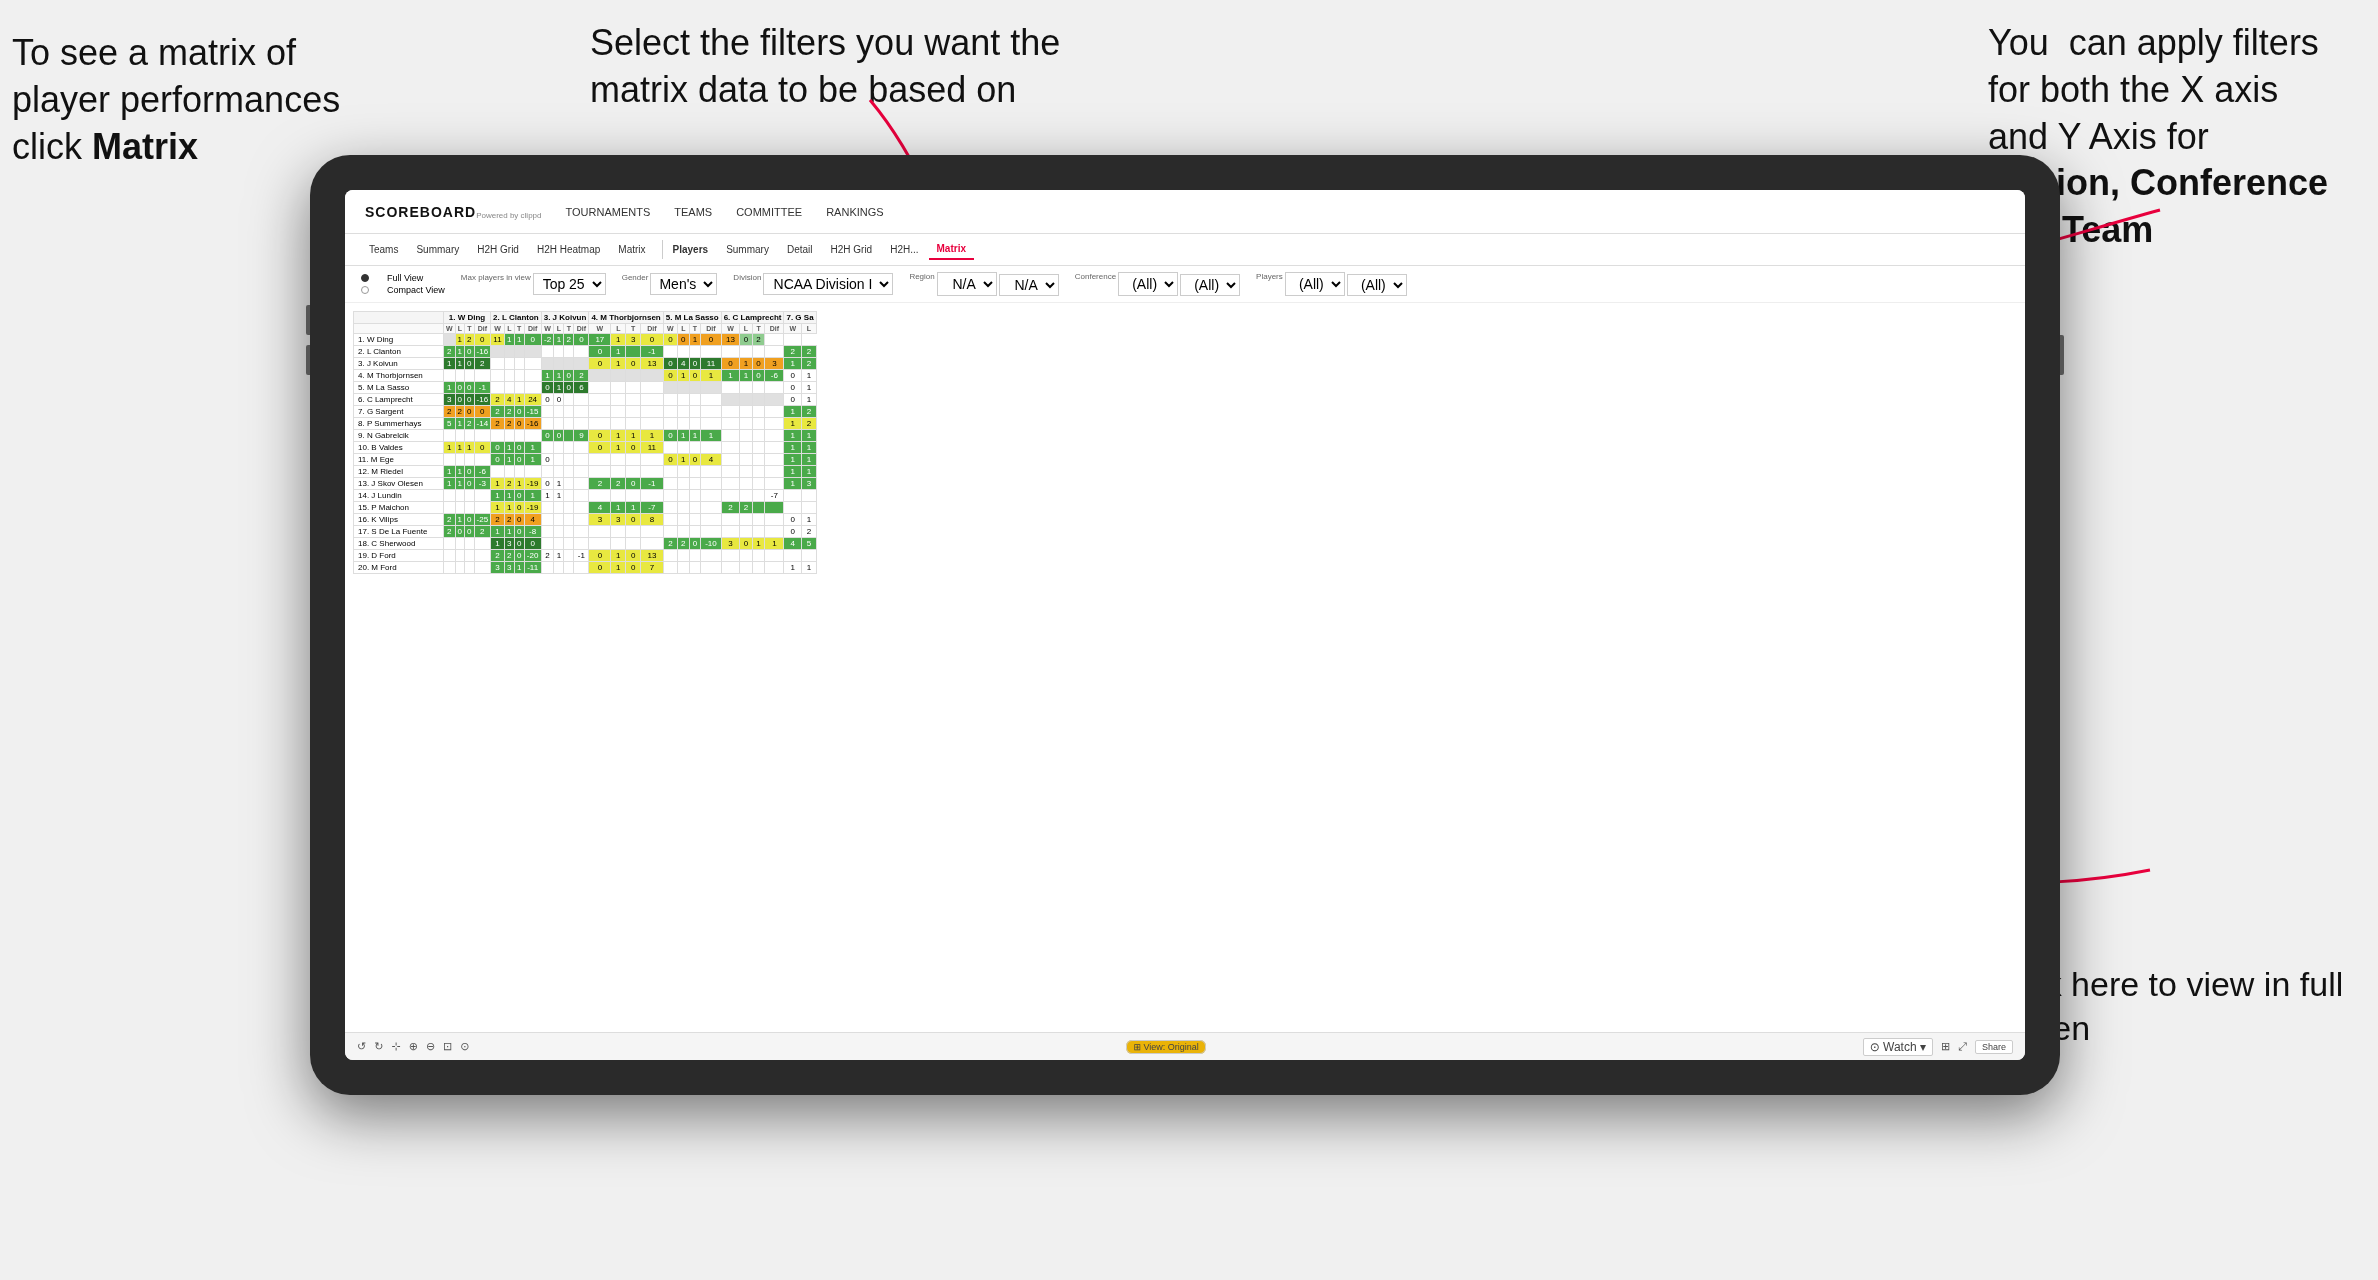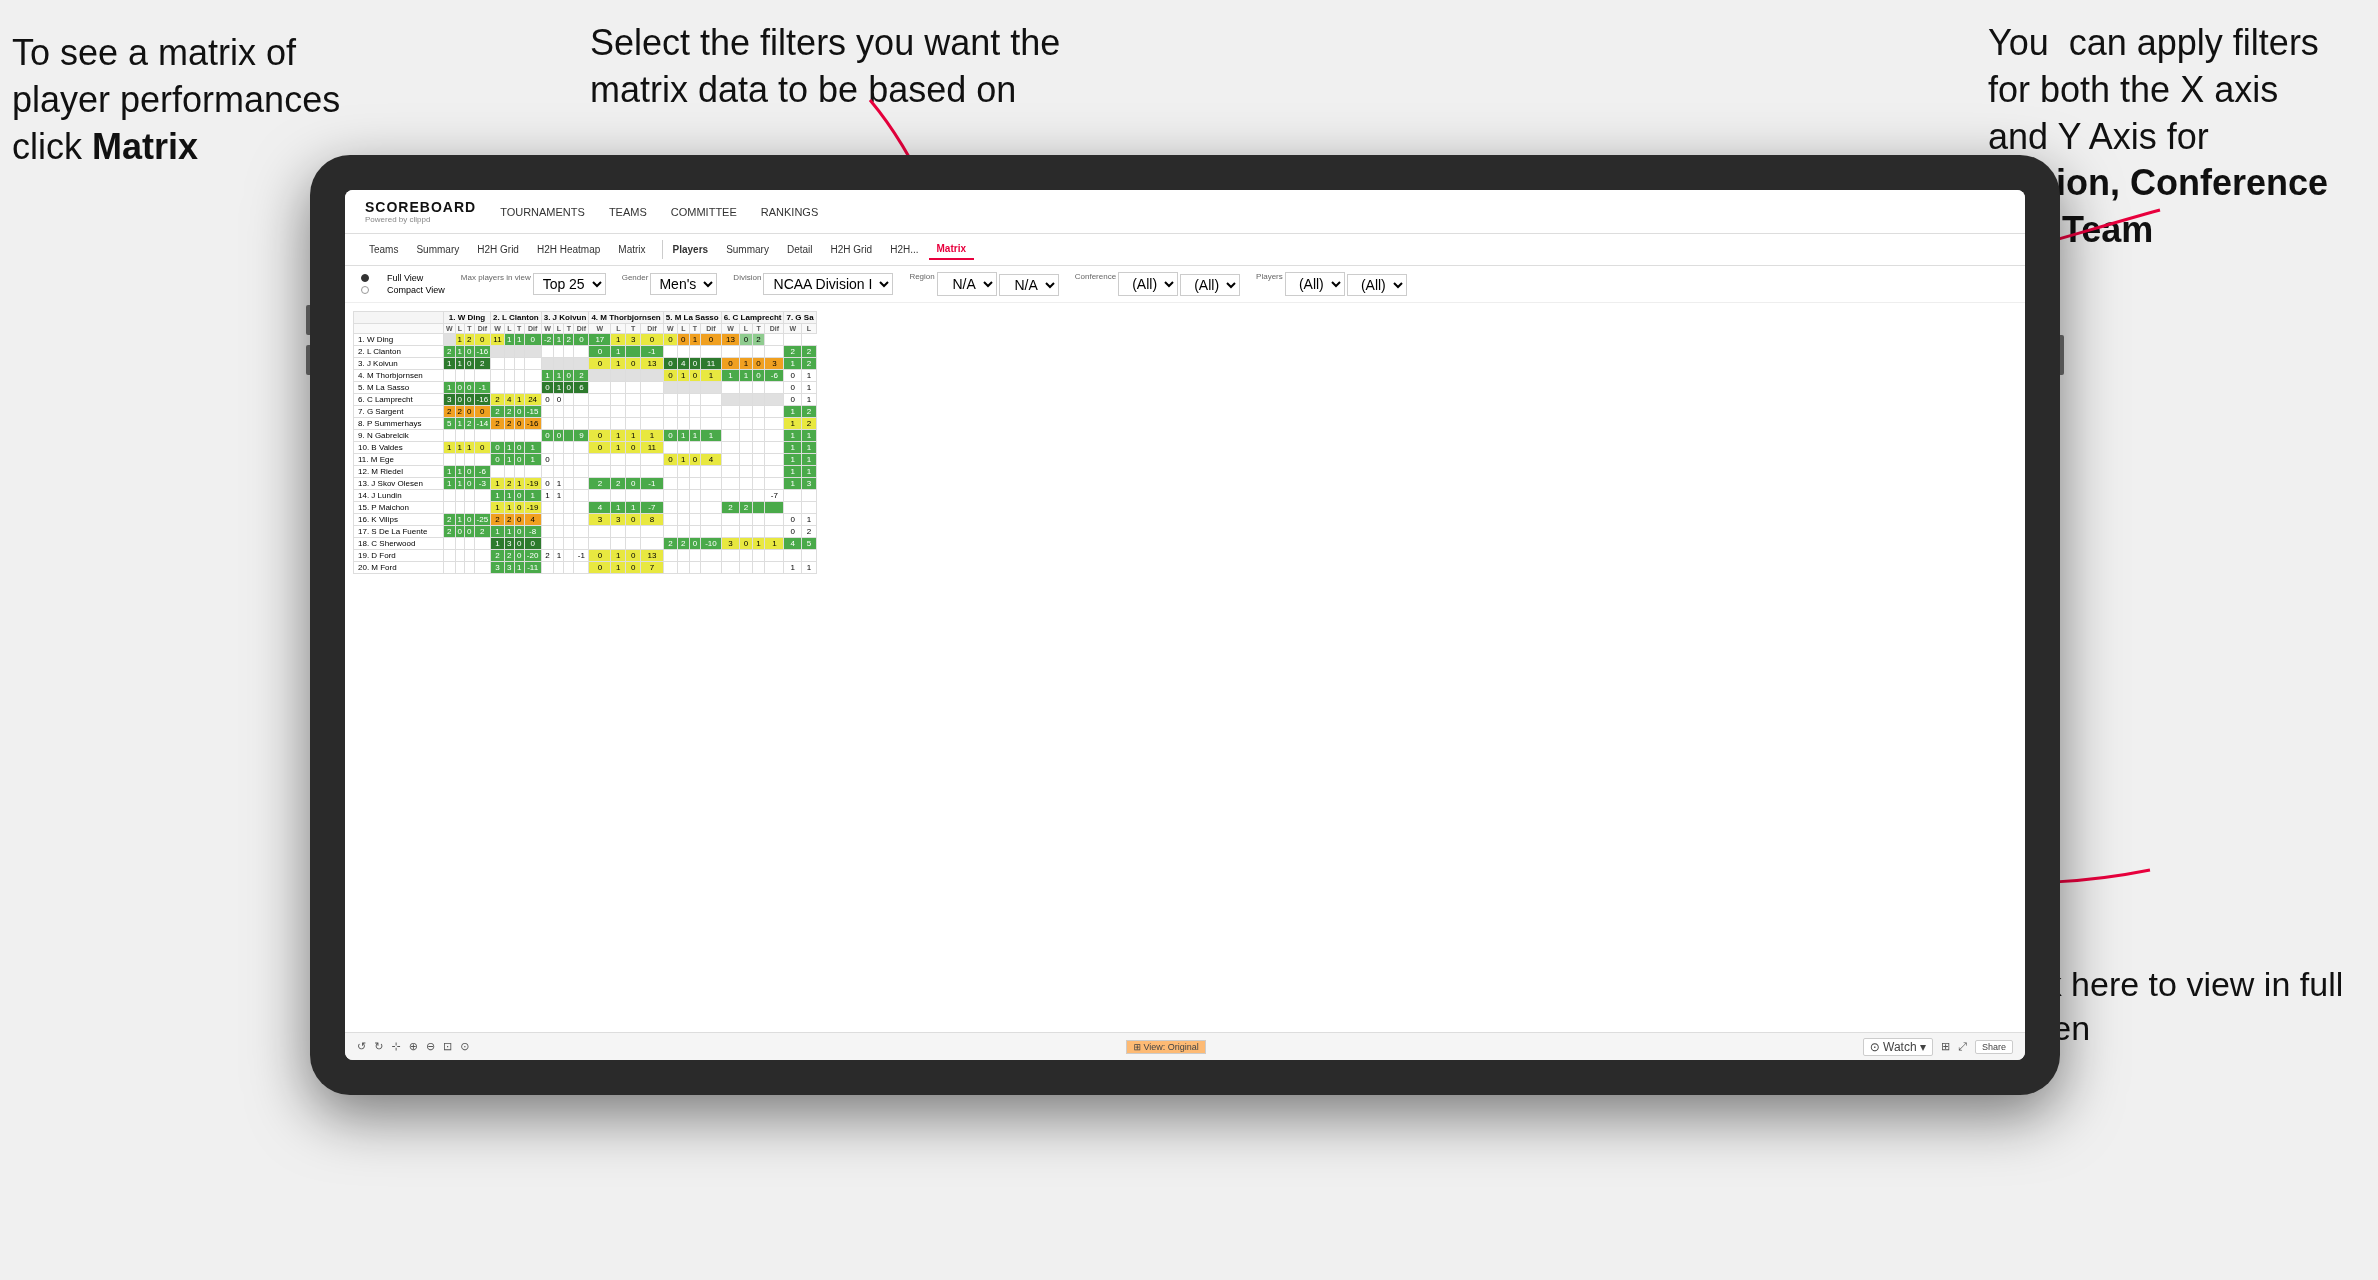--- a/index.html
+++ b/index.html
@@ -80,22 +80,22 @@
       display: flex;
       align-items: center;
       background: #fff;
       border-bottom: 1px solid #ddd;
       padding: 0 20px;
       height: 44px;
       flex-shrink: 0;
     }
     .scoreboard-logo {
       display: flex;
-      flex-direction: column;
       margin-right: 24px;
+      align-items: flex-end;
     }
     .scoreboard-logo .logo-main {
       font-size: 14px;
       font-weight: 900;
       color: #111;
       letter-spacing: 1px;
     }
     .scoreboard-logo .logo-sub {
       font-size: 8px;
       color: #888;
@@ -210,21 +210,21 @@
       justify-content: space-between;
       background: #f5f5f5;
       border-top: 1px solid #ddd;
       padding: 4px 12px;
       height: 28px;
       flex-shrink: 0;
     }
     .toolbar-left, .toolbar-right { display: flex; align-items: center; gap: 8px; }
     .toolbar-btn { font-size: 11px; color: #555; cursor: pointer; }
     .toolbar-center { font-size: 9px; color: #444; }
-    .view-original { font-size: 9px; color: #444; border: 1px solid #ccc; padding: 1px 6px; background: #fdba74; border-radius: 1px; }
+    .view-original { font-size: 9px; color: #444; border: 1px solid #ccc; padding: 1px 6px; background: #eab308; border-radius: 6px; }
     .watch-btn { font-size: 12px; color: #444; border: 1px solid #ccc; padding: 1px 6px; background: #fff; border-radius: 2px; }
     .share-btn { font-size: 9px; color: #444; border: 1px solid #ccc; padding: 1px 6px; background: #fff; border-radius: 2px; }
 
     
     .tablet-power {
       position: absolute;
       right: -4px;
       top: 180px;
       width: 4px;
       height: 40px;

